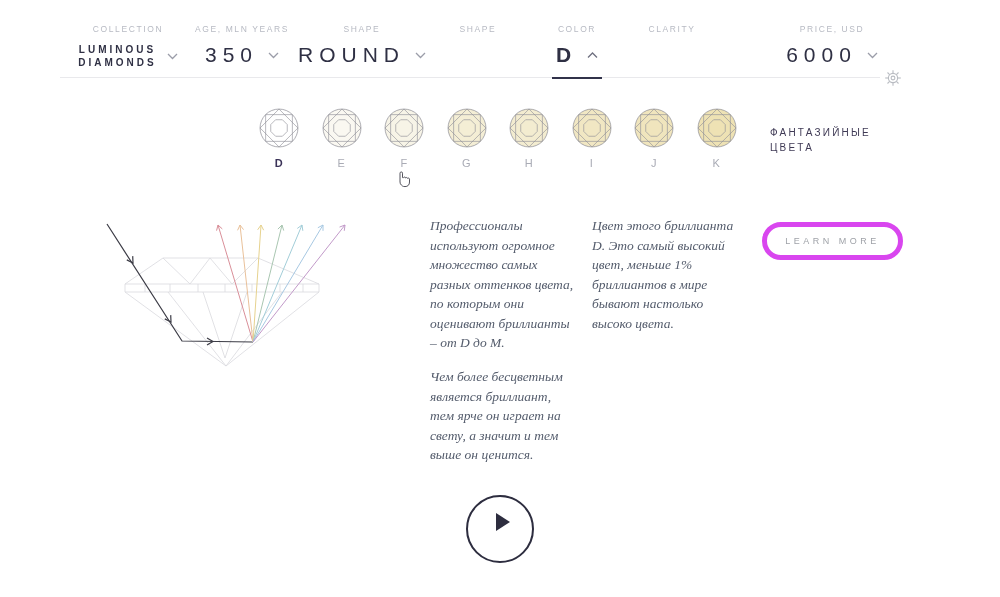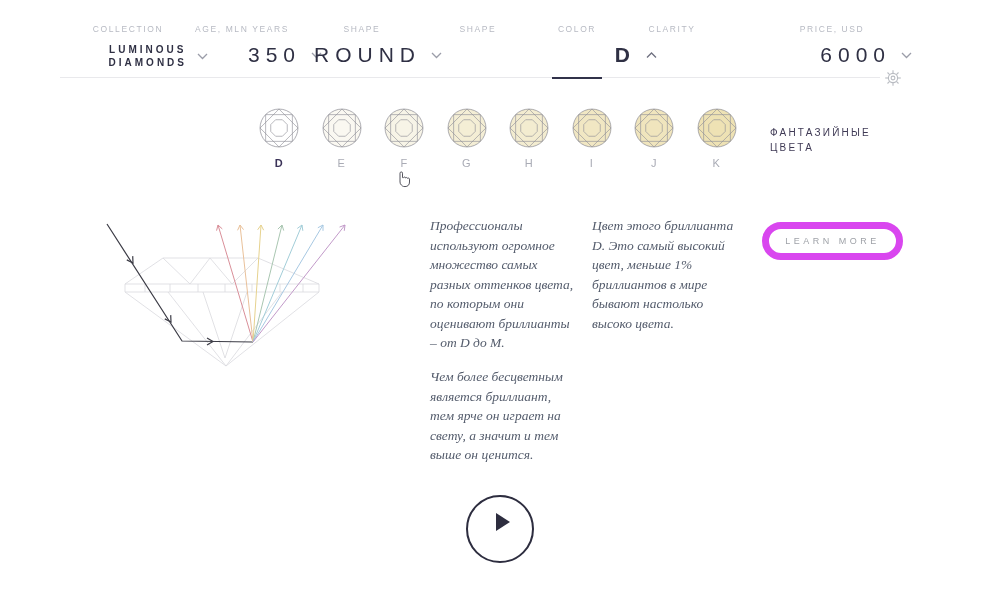--- a/index.html
+++ b/index.html
@@ -4,21 +4,21 @@
 <style>
   * { margin:0; padding:0; box-sizing:border-box; }
   html,body { width:1000px; height:597px; }
   body {
     position:relative; width:1000px; height:597px; overflow:hidden;
     background:#ffffff; font-family:"Liberation Sans", sans-serif;
   }
   
   .fcol { position:absolute; top:24px; width:160px; text-align:center; cursor:pointer; }
   .flabel { font-size:8.5px; letter-spacing:1.6px; color:#b7bac3; margin-bottom:9px; white-space:nowrap; }
-  .fvalue-row { display:flex; align-items:center; justify-content:flex-end; gap:10px; }
+  .fvalue-row { display:flex; align-items:center; justify-content:center; gap:10px; }
   .fvalue { font-size:21px; letter-spacing:6px; color:#2f3044; white-space:nowrap; }
   .fvalue.small { font-size:10px; letter-spacing:3px; font-weight:600; line-height:1.3; }
   .fvalue.bold { font-weight:700; }
   .chev { flex:0 0 auto; display:block; }
   .divider { position:absolute; left:60px; top:77px; width:820px; height:1px; background:#e9e9ec; }
   .active-underline { position:absolute; left:552px; top:77px; width:50px; height:2px; background:#31324a; }
   .gear { position:absolute; left:884px; top:69px; width:18px; height:18px; cursor:pointer; }
 
   
   .swatch-row { position:absolute; left:248px; top:108px; width:500px; display:flex; }
@@ -34,21 +34,21 @@
 
   
   .col-text { position:absolute; top:216px; font-family:"Liberation Serif", serif;
               font-style:italic; font-size:13.5px; line-height:1.45; color:#545c6c; }
   .col-text.c1 { left:430px; width:148px;font-style:italic; }
   .col-text.c2 { left:592px; width:142px; }
   .col-text p + p { margin-top:14px; }
 
   
   .learn-more { position:absolute; left:762px; top:222px; width:141px; height:38px;
-                border:7px solid #d946ef; border-radius:19px; background:#fff;
+                border:5px solid #d946ef; border-radius:19px; background:#fff;
                 font-family:"Liberation Sans", sans-serif; font-size:9px; letter-spacing:3.5px;
                 color:#9fa2a8; cursor:pointer; display:flex; align-items:center; justify-content:center; }
 
   
   .play-btn { position:absolute; left:466px; top:495px; width:68px; height:68px;
               border:2px solid #2d2d3f; border-radius:50%; background:#fff; cursor:pointer; }
   .play-tri { position:absolute; left:28px; top:16px; width:0; height:0;
               border-top:9px solid transparent; border-bottom:9px solid transparent;
               border-left:14px solid #2d2d3f; }
 

